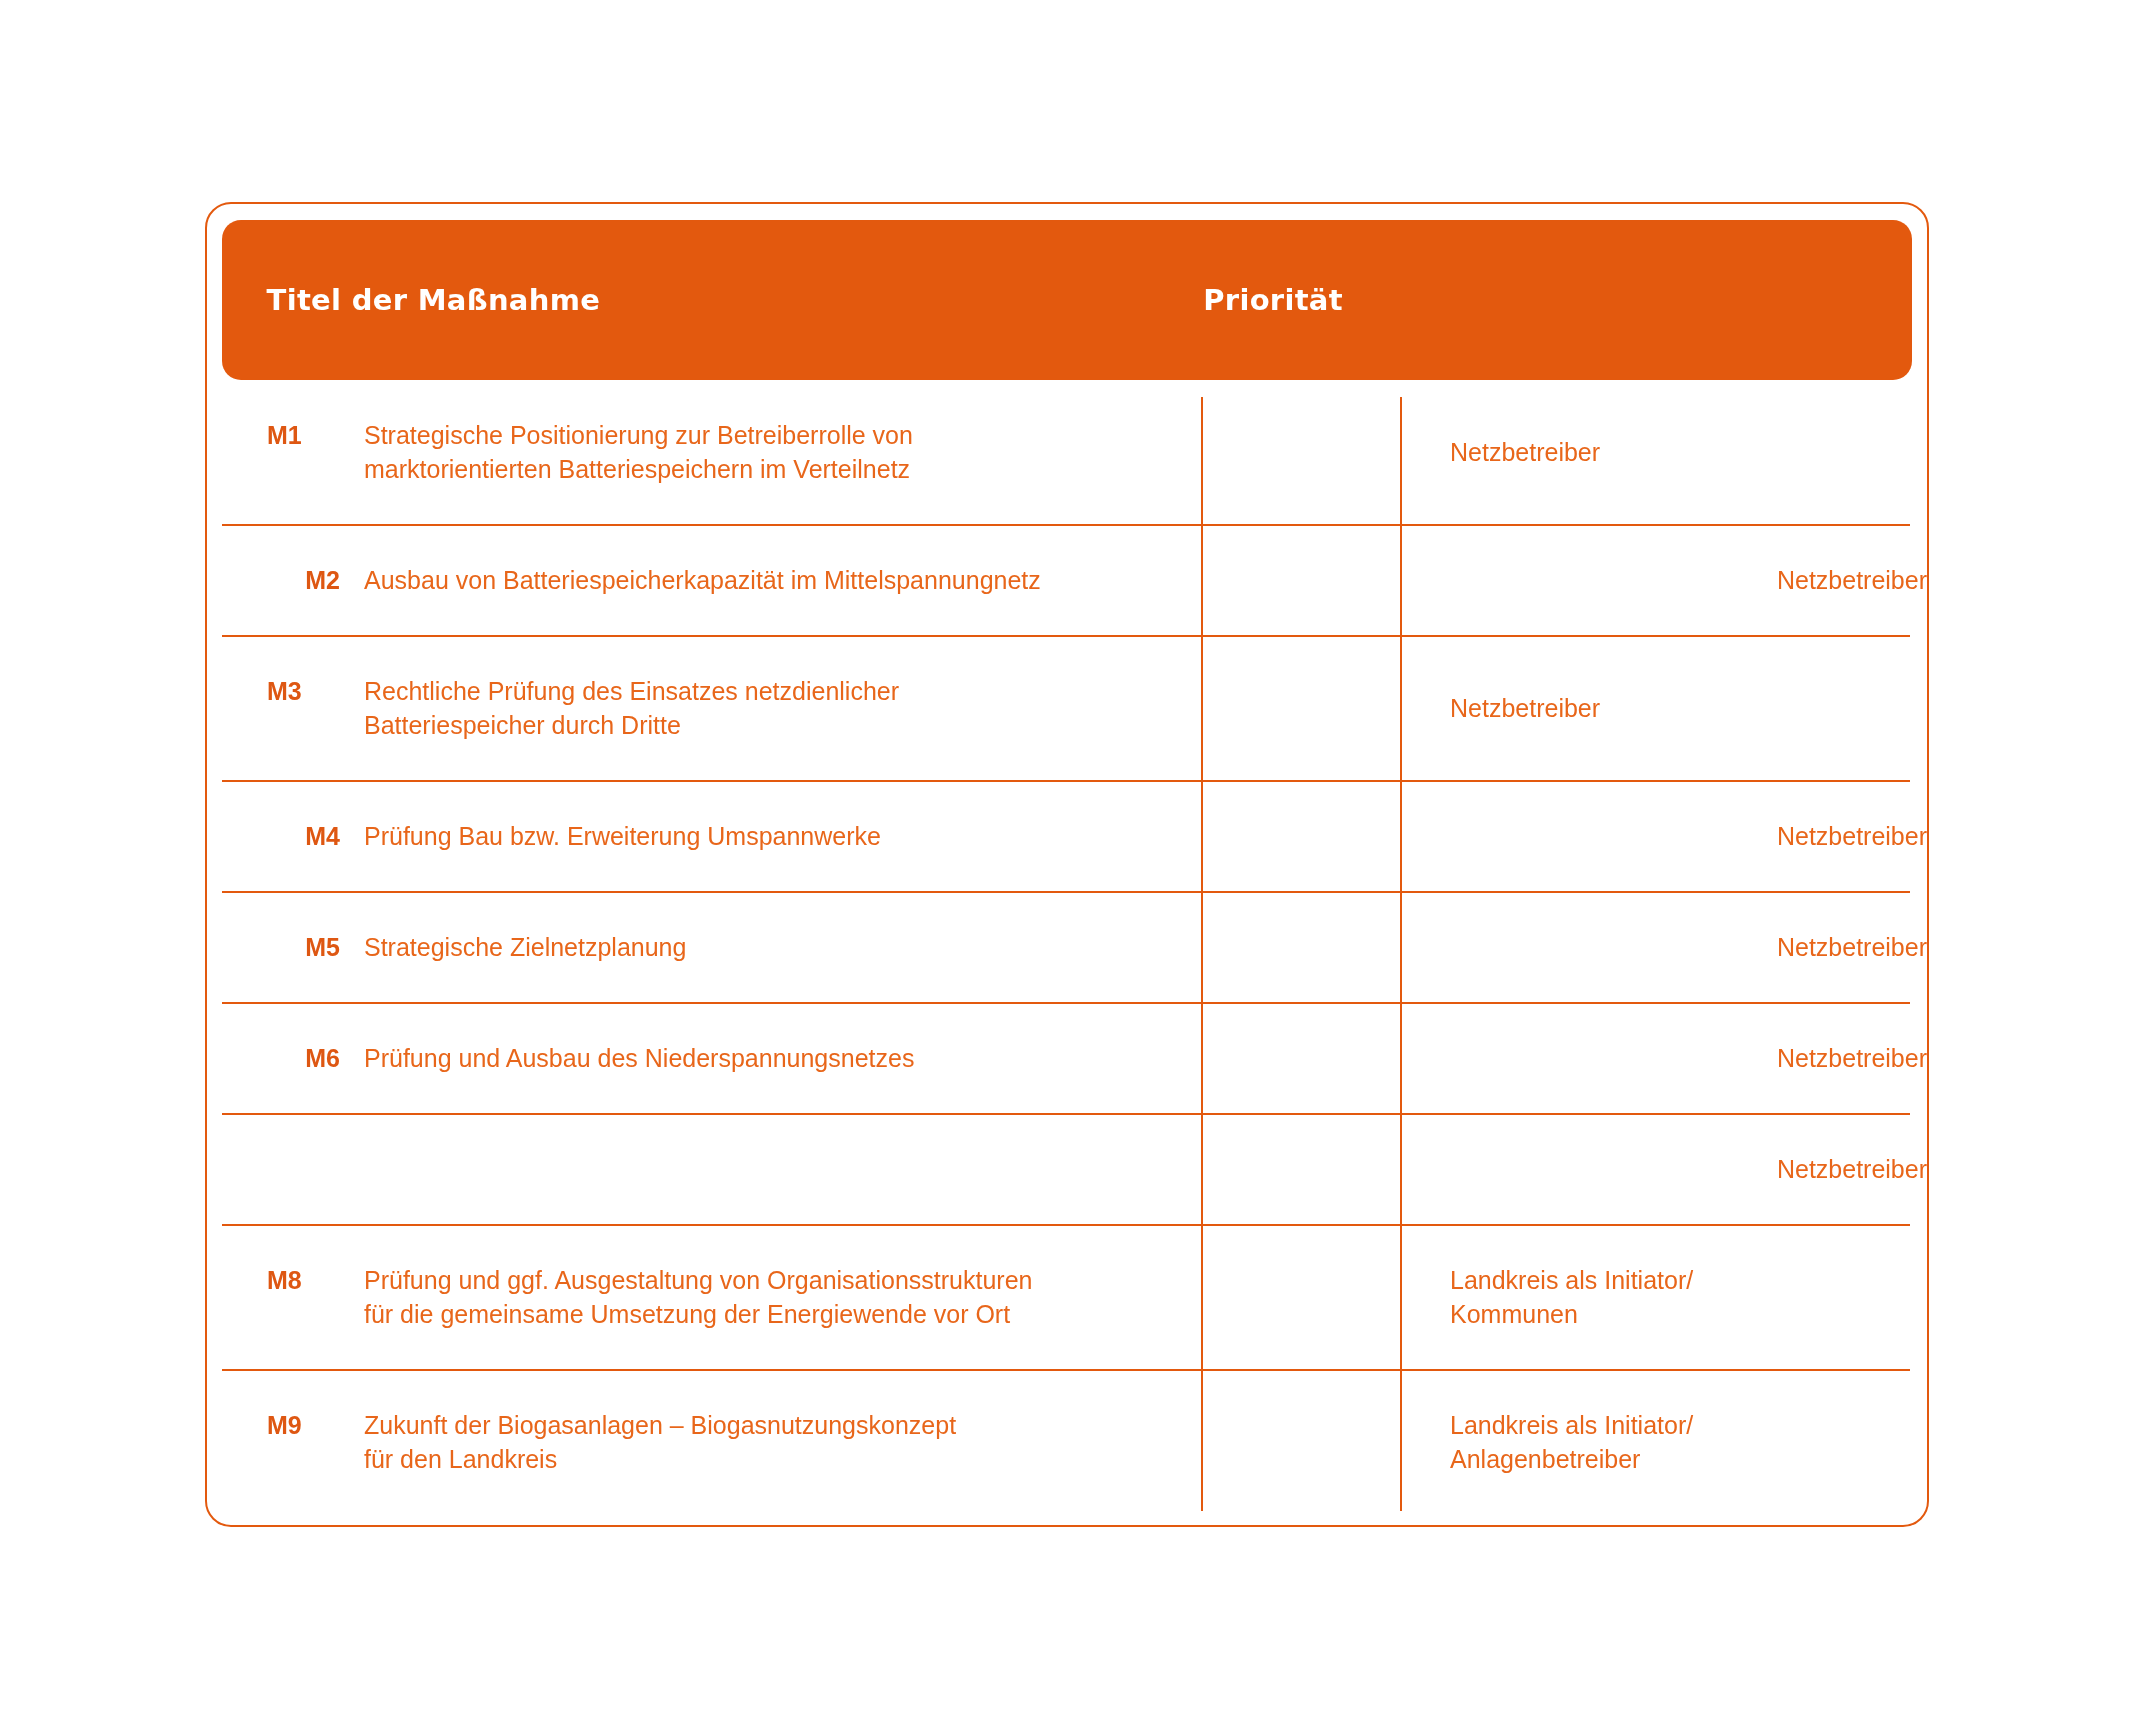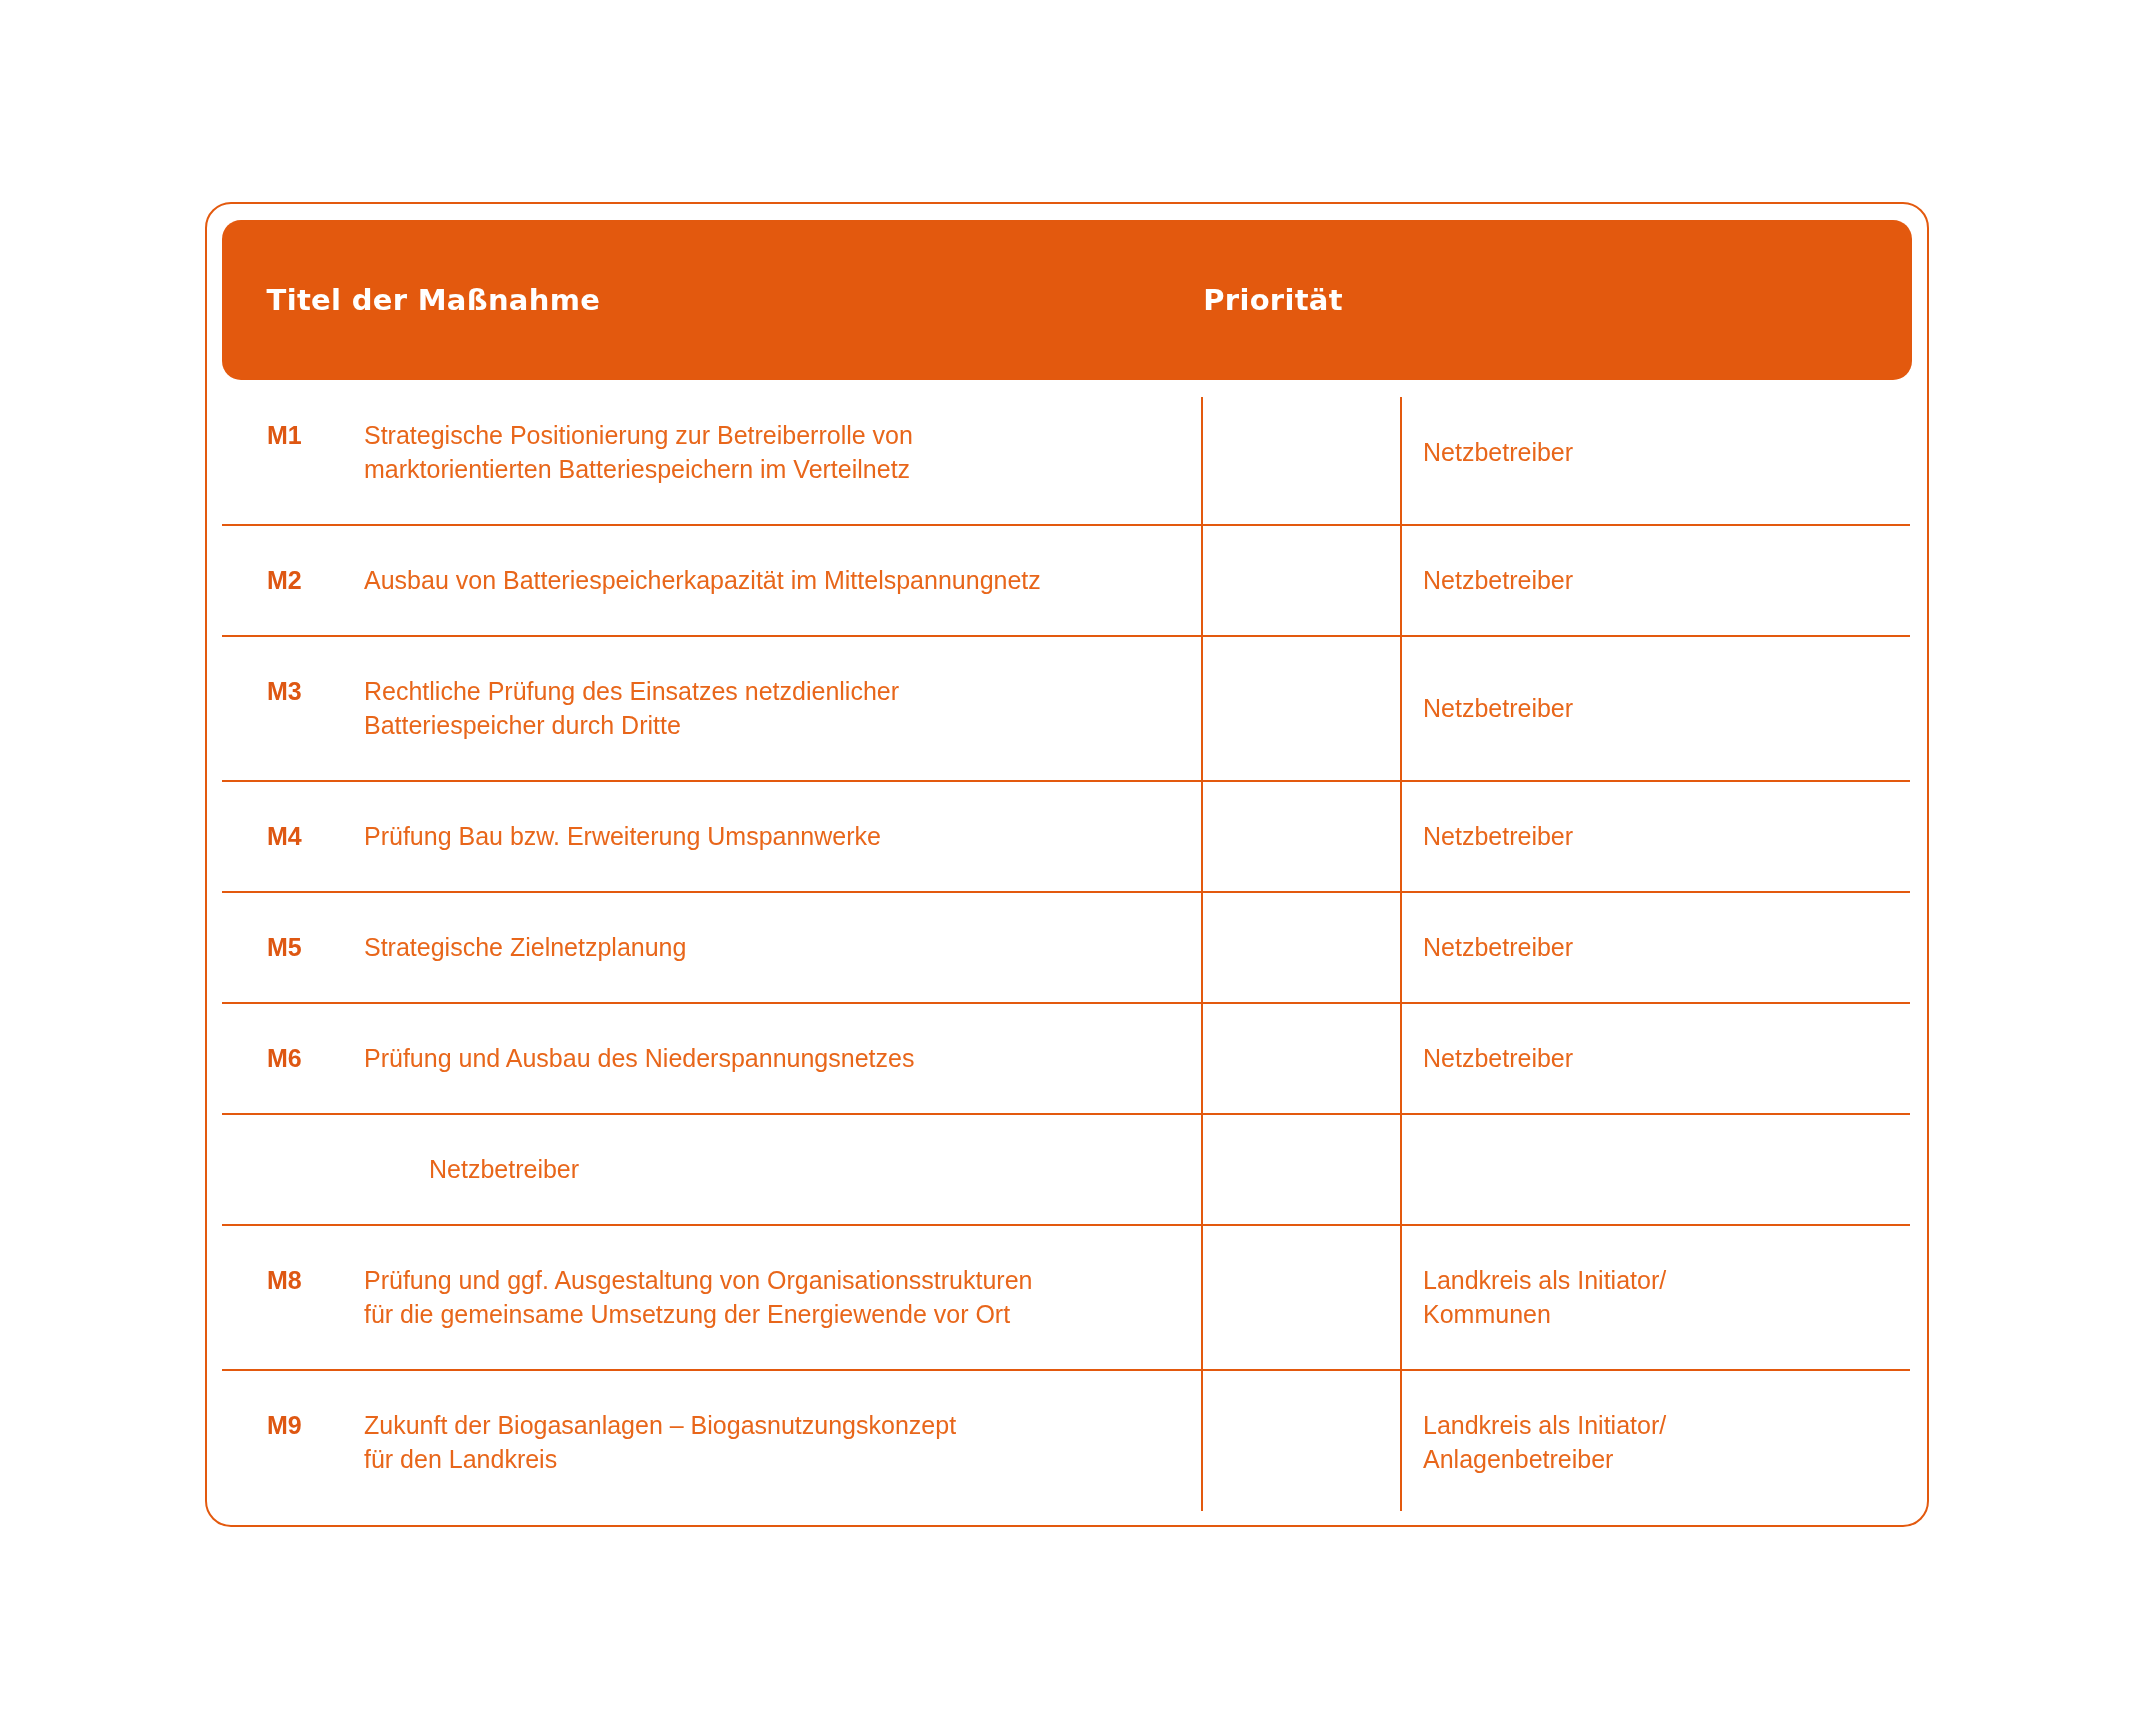--- a/index.html
+++ b/index.html
@@ -69,21 +69,21 @@
     position: absolute;
     left: 0;
     top: 175px;
     width: 100%;
   }
   .row {
     position: relative;
     display: flex;
     align-items: center;
   }
-  .row.short { height: 111px; }
+  .row.short { height: 111px; text-align: right; }
   .row.tall  { height: 145px; }
   .row + .row::before {
     content: "";
     position: absolute;
     top: 0;
     left: 14.6px;
     right: 17px;
     height: 1.7px;
     background: #E3590E;
   }
@@ -104,21 +104,21 @@
   .measure-title {
     color: #E8661A;
     font-size: 25px;
     line-height: 34px;
     white-space: pre-line;
     margin-left: 24px;
   }
   .priority-cell { width: 200px; height: 100%; }
   .actors-cell {
     flex: 1;
-    padding-left: 22px;
+    padding-left: 49px;
   }
   .measure-actors {
     color: #E8661A;
     font-size: 25px;
     line-height: 34px;
     white-space: pre-line;
   }
 </style>
 </head>
 <body>

